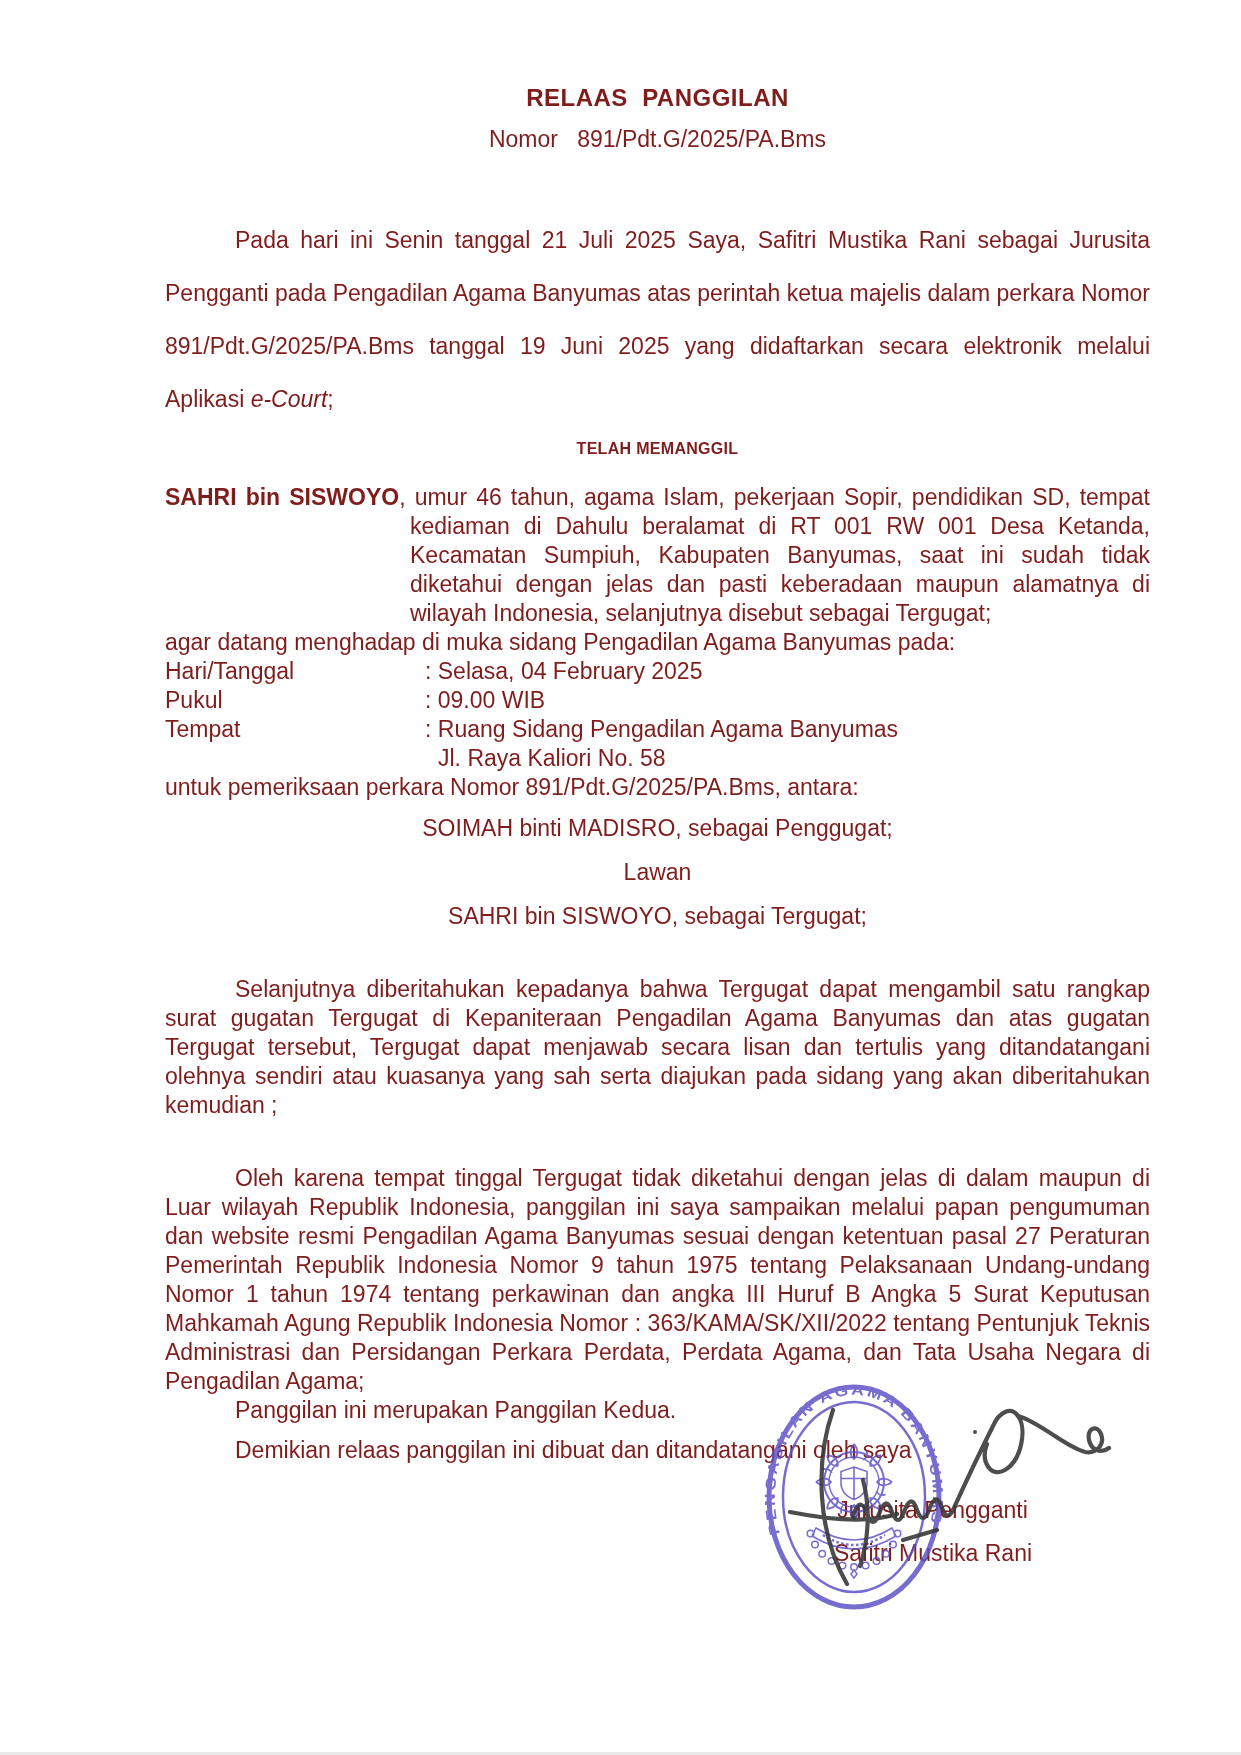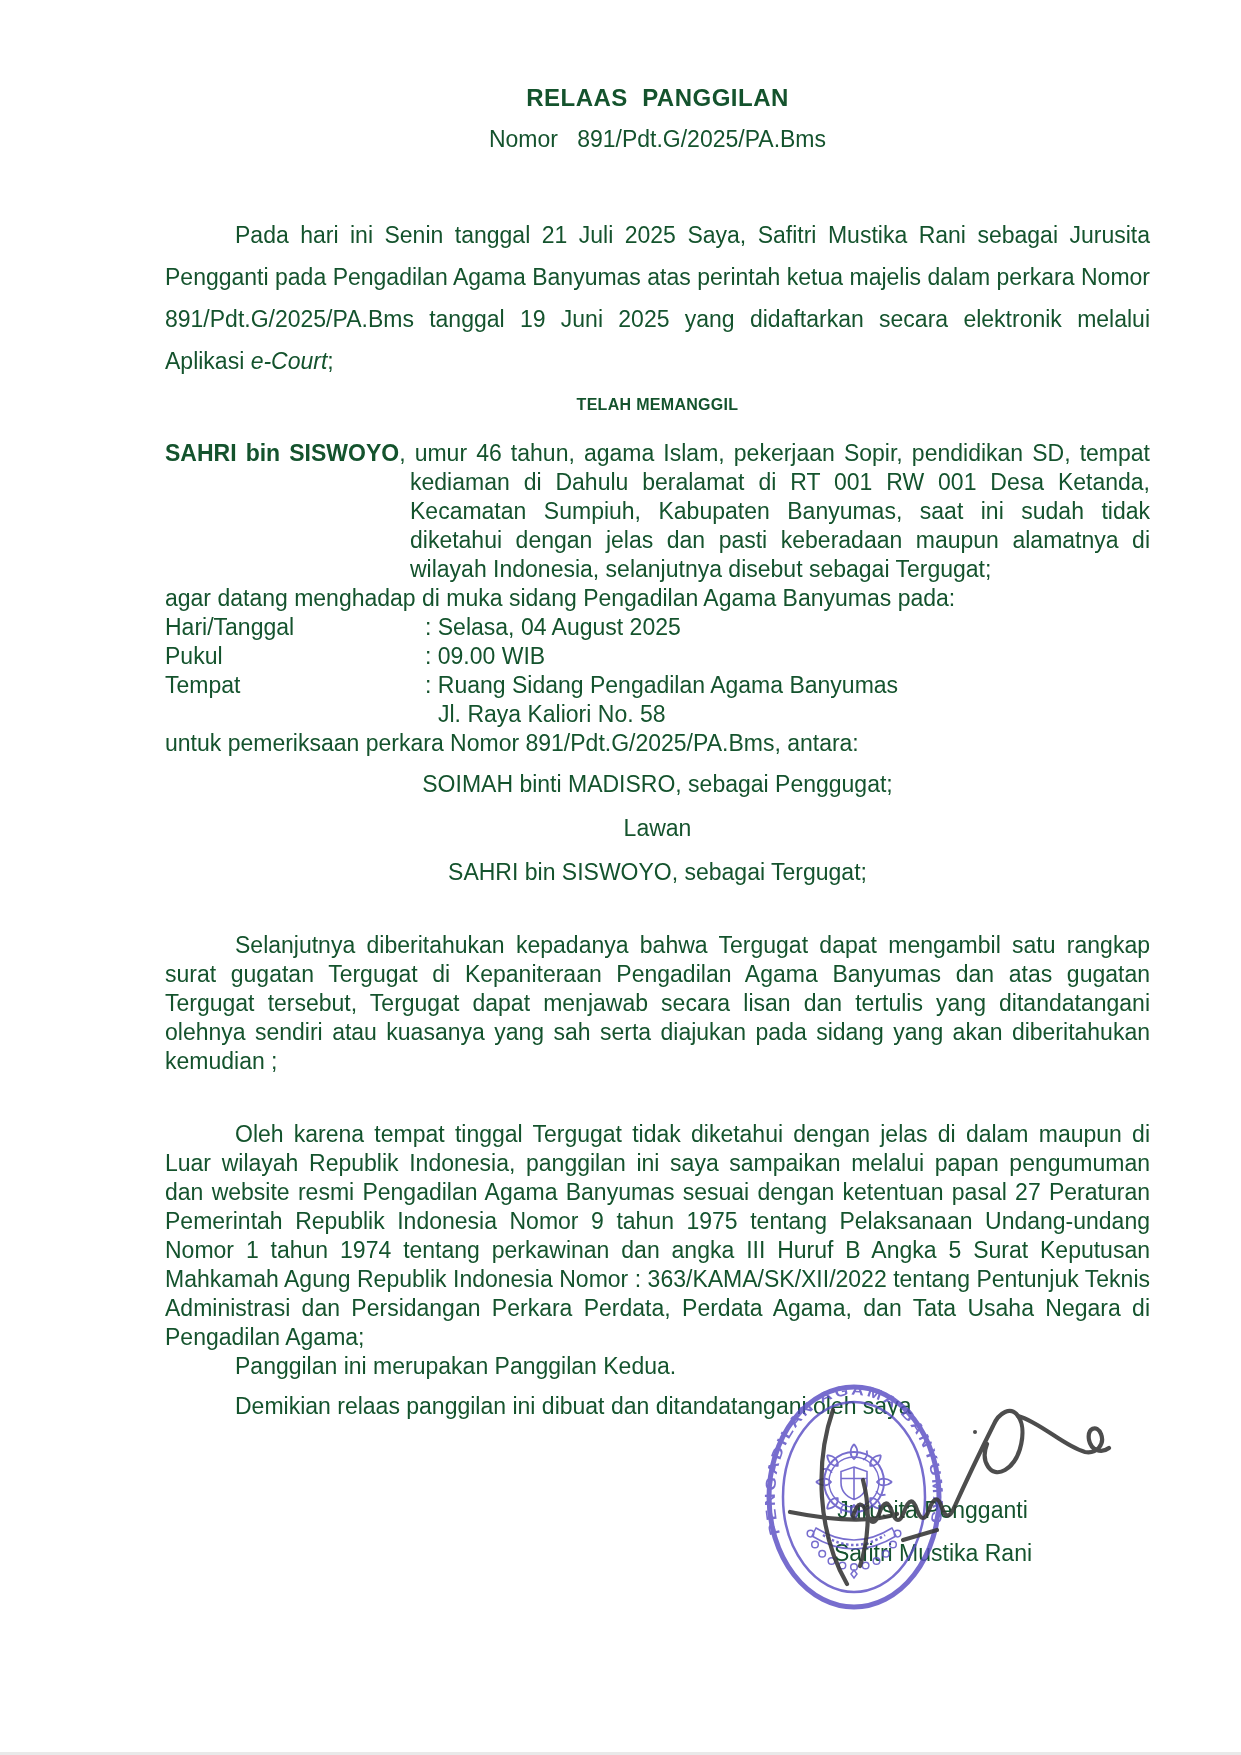--- a/index.html
+++ b/index.html
@@ -2,21 +2,21 @@
 <html><head>
 <meta charset="utf-8">
 <style>
   html,body{margin:0;padding:0;background:#9a9a9a;}
   .page{
     position:relative;
     width:1241px;height:1755px;
     margin:0 auto;
     background:#ffffff;
     font-family:"Liberation Sans","DejaVu Sans",sans-serif;
-    color:#14532d;
+    color:#7f1d1d;
     overflow:hidden;
     border-bottom:3px solid #e9e9e9;
     box-sizing:border-box;
   }
   .content{
     position:absolute;left:165px;top:0;width:985px;
     font-size:23px;line-height:29px;
   }
   .doc-title{
     margin:0;padding-top:84px;
@@ -24,21 +24,21 @@
     text-align:center;white-space:pre;letter-spacing:.5px;
   }
   .doc-subtitle{
     margin:14px 0 0 0;
     font-size:23px;line-height:27px;
     text-align:center;white-space:pre;
   }
   p{margin:0;}
   .justify{text-align:justify;margin-top:44px;}
   .indent{text-indent:70px;}
-  .opening{margin-top:61px;line-height:42px;}
+  .opening{margin-top:61px;line-height:53px;}
   .section-heading{
     margin:8px 0 0 0;font-size:16px;line-height:29px;
     font-weight:bold;text-align:center;letter-spacing:.3px;
   }
   .hanging{
     margin-top:20px;
     padding-left:245px;text-indent:-245px;
   }
   .sched-row{display:flex;}
   .sched-label{width:260px;flex:0 0 260px;}
@@ -76,21 +76,21 @@
 
     <h2 class="section-heading">TELAH MEMANGGIL</h2>
 
     <p class="hanging justify"><span class="b">SAHRI bin SISWOYO</span><span>, umur 46 tahun, agama Islam, pekerjaan Sopir, pendidikan SD, tempat kediaman di Dahulu beralamat di RT 001 RW 001 Desa Ketanda, Kecamatan Sumpiuh, Kabupaten Banyumas, saat ini sudah tidak diketahui dengan jelas dan pasti keberadaan maupun alamatnya di wilayah Indonesia, selanjutnya disebut sebagai Tergugat;</span></p>
 
     <p>agar datang menghadap di muka sidang Pengadilan Agama Banyumas pada:</p>
 
     <div class="schedule">
       <div class="sched-row">
         <span class="sched-label">Hari/Tanggal</span>
-        <span class="sched-value">: Selasa, 04 August 2025</span>
+        <span class="sched-value">: Selasa, 04 February 2025</span>
       </div>
       <div class="sched-row">
         <span class="sched-label">Pukul</span>
         <span class="sched-value">: 09.00 WIB</span>
       </div>
       <div class="sched-row">
         <span class="sched-label">Tempat</span>
         <span class="sched-value">: Ruang Sidang Pengadilan Agama Banyumas</span>
       </div>
       <div class="sched-addr2">Jl. Raya Kaliori No. 58</div>

